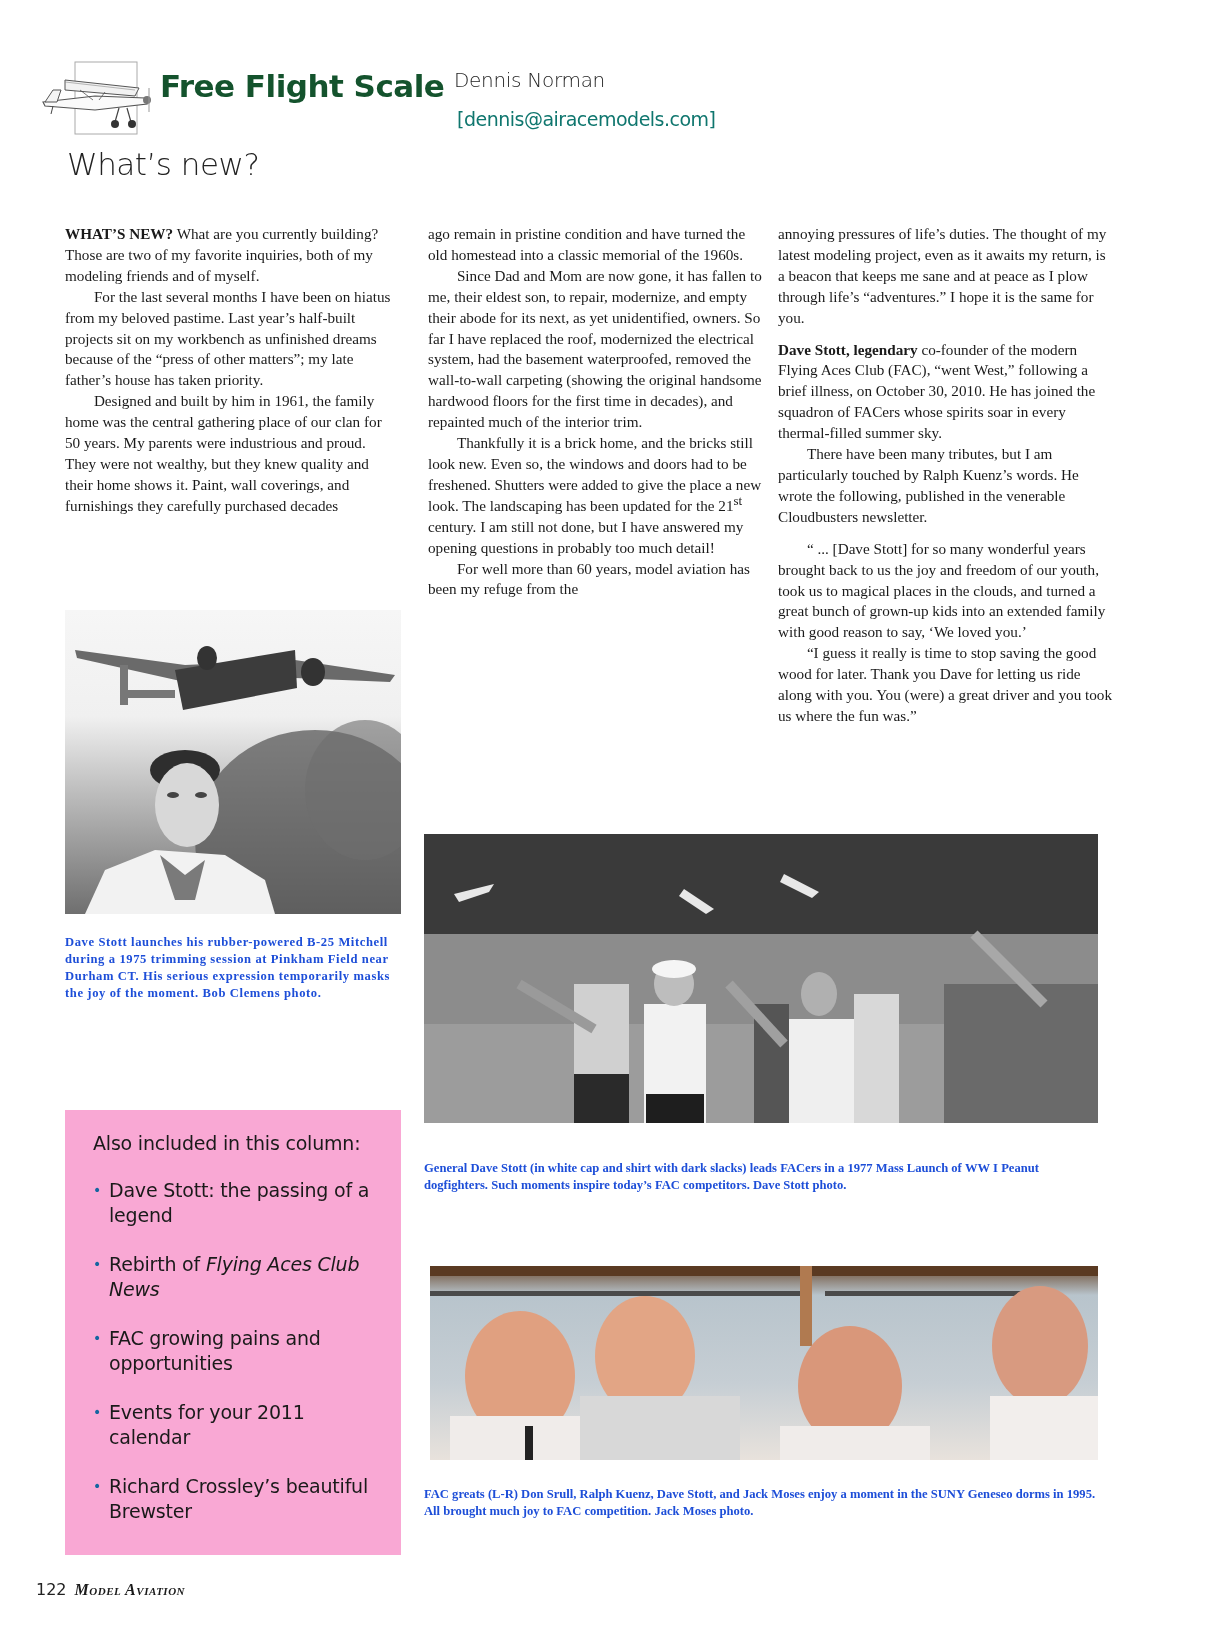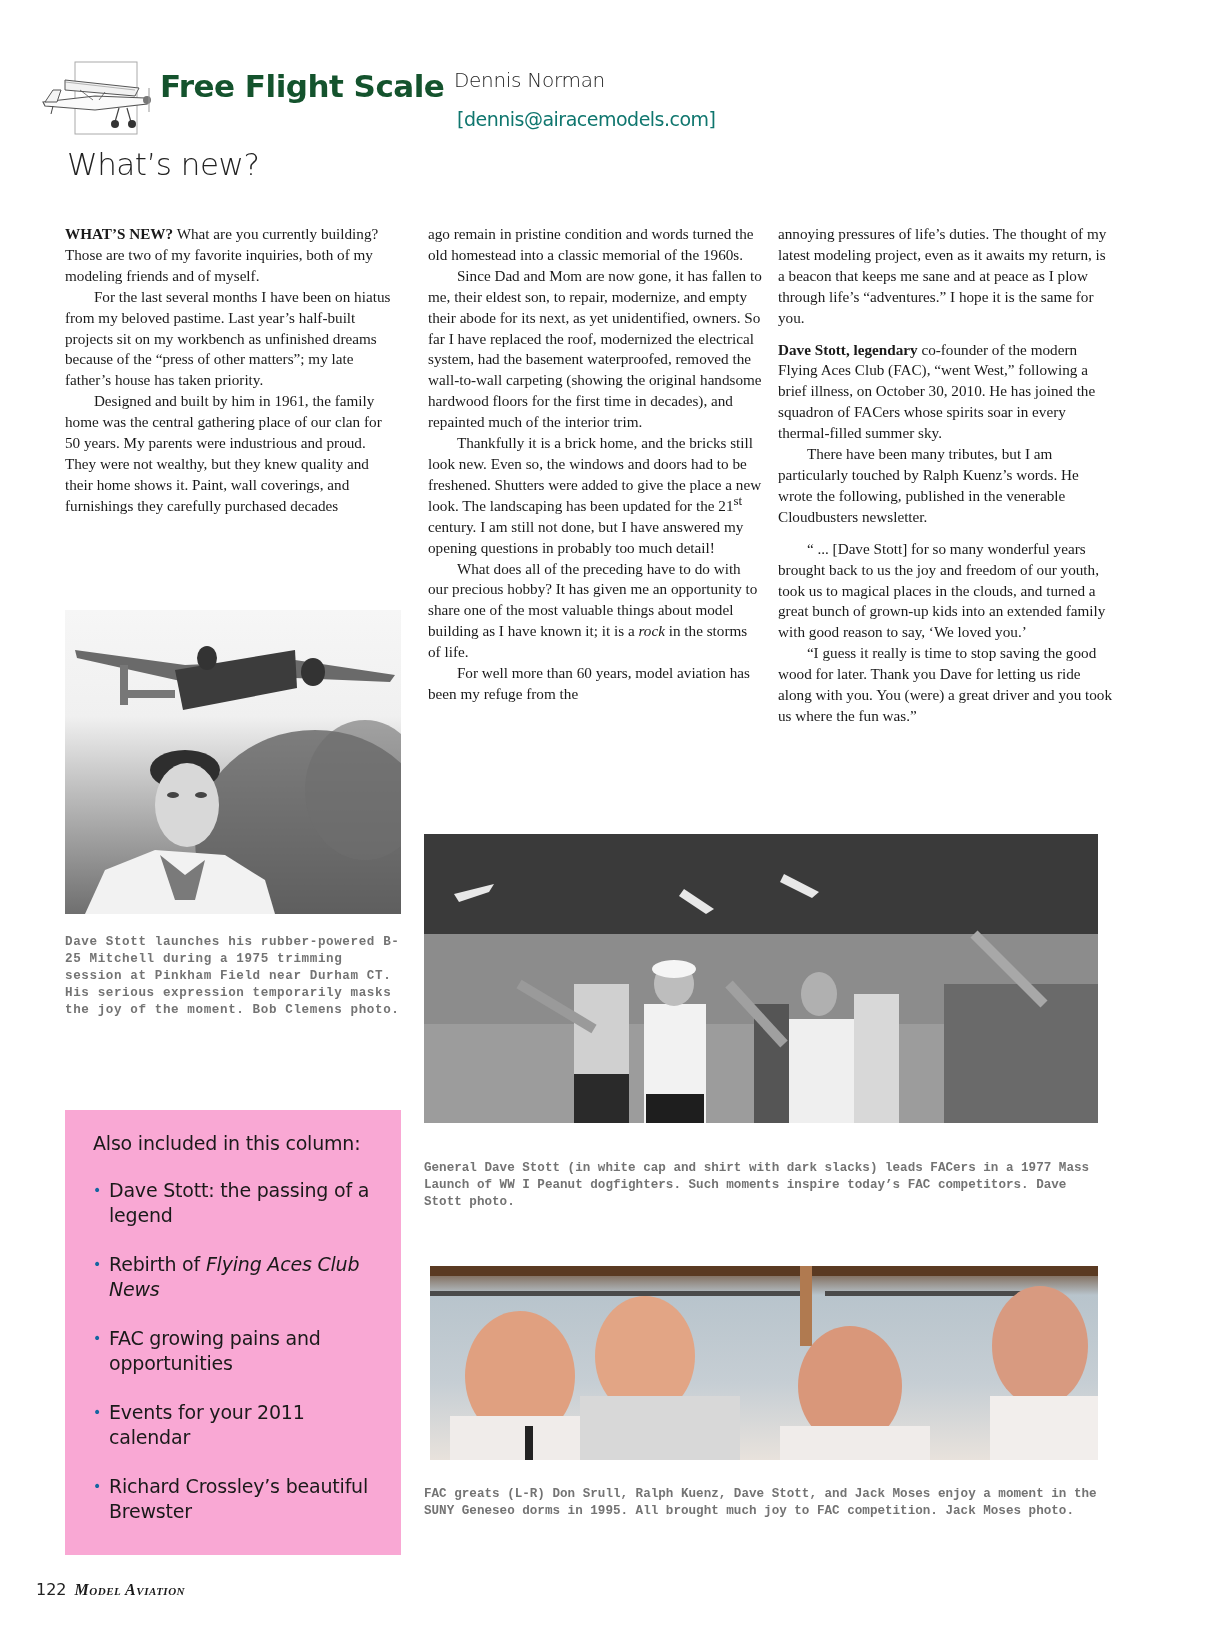--- a/index.html
+++ b/index.html
@@ -24,21 +24,21 @@
   .col1 { left: 65px; }
   .col2 { left: 428px; }
   .col3 { left: 778px; }
 
   .photo { position: absolute; overflow: hidden; }
   .photo-1 { left: 65px; top: 610px; width: 336px; height: 304px; background: linear-gradient(180deg, #f6f6f6 0%, #f0f0f0 35%, #bdbdbd 60%, #6f6f6f 100%); }
   .photo-2 { left: 424px; top: 834px; width: 674px; height: 289px; background: linear-gradient(180deg, #3e3e3e 0%, #4a4a4a 33%, #8a8a8a 40%, #7a7a7a 60%, #9a9a9a 100%); }
   .photo-3 { left: 430px; top: 1266px; width: 668px; height: 194px; background: linear-gradient(180deg, #6a4a30 0%, #b8c4cc 15%, #c6ced4 60%, #e8e2dc 100%); }
   .photo svg { width: 100%; height: 100%; display: block; }
 
-  .caption { position: absolute; font-family: Liberation Mono, monospace; font-weight: bold; font-size: 12.6px; line-height: 17px; color: #737373; }
+  .caption { position: absolute; font-family: Liberation Serif, serif; font-weight: bold; font-size: 12.6px; line-height: 17px; color: #1d4ed8; }
   .caption-1 { left: 65px; top: 934px; width: 336px; letter-spacing: 0.6px; }
   .caption-2 { left: 424px; top: 1160px; width: 680px; }
   .caption-3 { left: 424px; top: 1486px; width: 680px; }
 
   .sidebar-box { position: absolute; left: 65px; top: 1110px; width: 336px; height: 445px; background: #f1eff0; padding: 22px 20px 0 28px; }
   .sidebar-title { font-family: "DejaVu Sans", sans-serif; font-size: 19px; color: #1a1a1a; margin-bottom: 24px; letter-spacing: -0.2px; }
   .sidebar-list { list-style: none; }
   .sidebar-item { position: relative; padding-left: 16px; font-family: "DejaVu Sans", sans-serif; font-size: 19px; line-height: 25px; color: #1a1a1a; margin-bottom: 24px; letter-spacing: -0.2px; }
   .sidebar-item .bullet { position: absolute; left: 0; top: 0; color: #1565a0; font-size: 14px; }
   .sidebar-item i { font-style: italic; }
@@ -75,24 +75,23 @@
 </div>
 <div class="headline">What’s new?</div>
 
 <div class="col col1">
   <p class="noindent"><b>WHAT’S NEW?</b><span> What are you currently building? Those are two of my favorite inquiries, both of my modeling friends and of myself.</span></p>
   <p>For the last several months I have been on hiatus from my beloved pastime. Last year’s half-built projects sit on my workbench as unfinished dreams because of the “press of other matters”; my late father’s house has taken priority.</p>
   <p>Designed and built by him in 1961, the family home was the central gathering place of our clan for 50 years. My parents were industrious and proud. They were not wealthy, but they knew quality and their home shows it. Paint, wall coverings, and furnishings they carefully purchased decades</p>
 </div>
 
 <div class="col col2">
-  <p class="noindent">ago remain in pristine condition and words turned the old homestead into a classic memorial of the 1960s.</p>
+  <p class="noindent">ago remain in pristine condition and have turned the old homestead into a classic memorial of the 1960s.</p>
   <p>Since Dad and Mom are now gone, it has fallen to me, their eldest son, to repair, modernize, and empty their abode for its next, as yet unidentified, owners. So far I have replaced the roof, modernized the electrical system, had the basement waterproofed, removed the wall-to-wall carpeting (showing the original handsome hardwood floors for the first time in decades), and repainted much of the interior trim.</p>
   <p><span>Thankfully it is a brick home, and the bricks still look new. Even so, the windows and doors had to be freshened. Shutters were added to give the place a new look. The landscaping has been updated for the 21</span><sup>st</sup><span> century. I am still not done, but I have answered my opening questions in probably too much detail!</span></p>
-  <p><span>What does all of the preceding have to do with our precious hobby? It has given me an opportunity to share one of the most valuable things about model building as I have known it; it is a </span><i>rock</i><span> in the storms of life.</span></p>
   <p>For well more than 60 years, model aviation has been my refuge from the</p>
 </div>
 
 <div class="col col3">
   <p class="noindent">annoying pressures of life’s duties. The thought of my latest modeling project, even as it awaits my return, is a beacon that keeps me sane and at peace as I plow through life’s “adventures.” I hope it is the same for you.</p>
   <p class="noindent gap"><b>Dave Stott, legendary</b><span> co-founder of the modern Flying Aces Club (FAC), “went West,” following a brief illness, on October 30, 2010. He has joined the squadron of FACers whose spirits soar in every thermal-filled summer sky.</span></p>
   <p>There have been many tributes, but I am particularly touched by Ralph Kuenz’s words. He wrote the following, published in the venerable Cloudbusters newsletter.</p>
   <p class="gap">“ ... [Dave Stott] for so many wonderful years brought back to us the joy and freedom of our youth, took us to magical places in the clouds, and turned a great bunch of grown-up kids into an extended family with good reason to say, ‘We loved you.’</p>
   <p>“I guess it really is time to stop saving the good wood for later. Thank you Dave for letting us ride along with you. You (were) a great driver and you took us where the fun was.”</p>
 </div>

